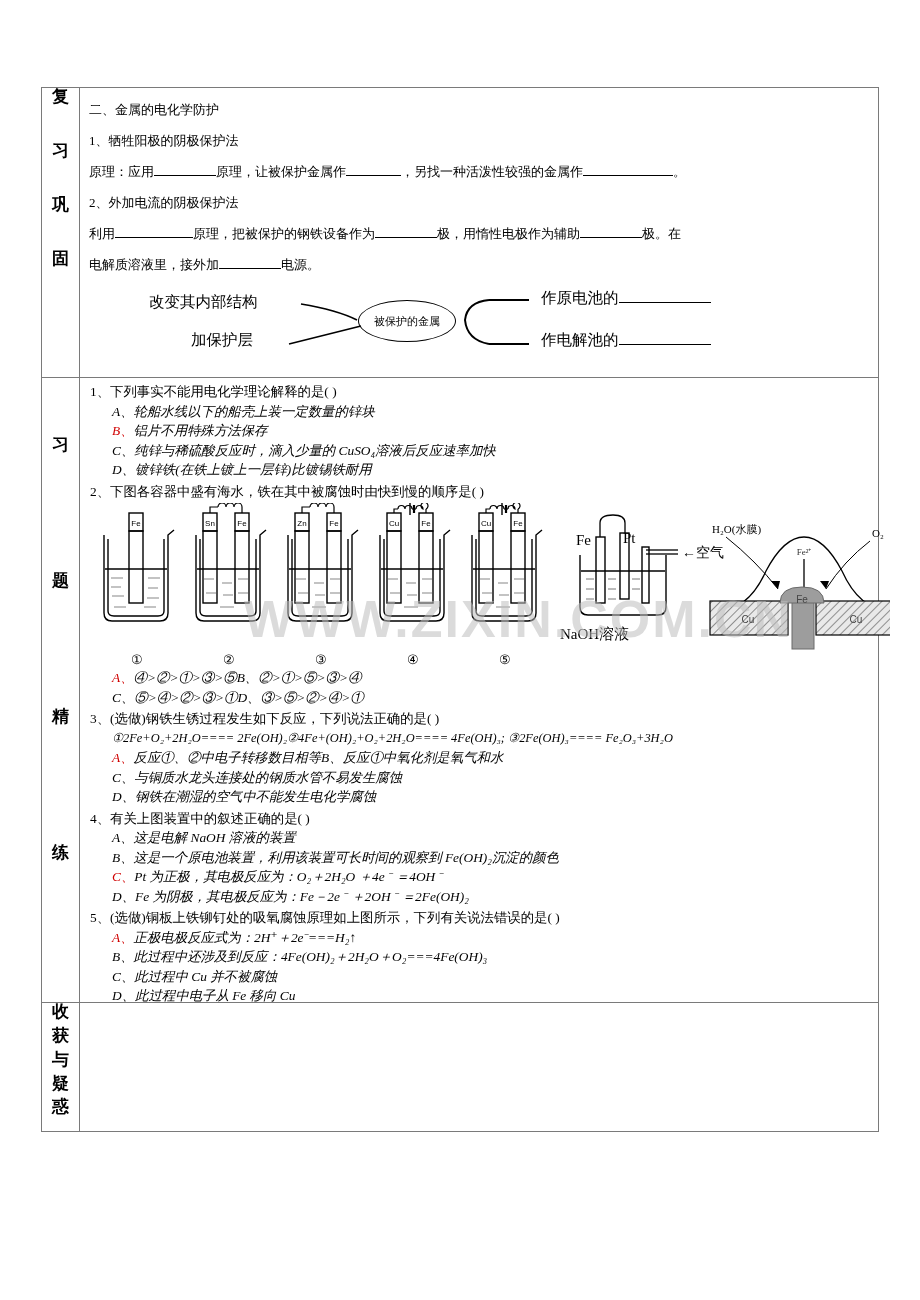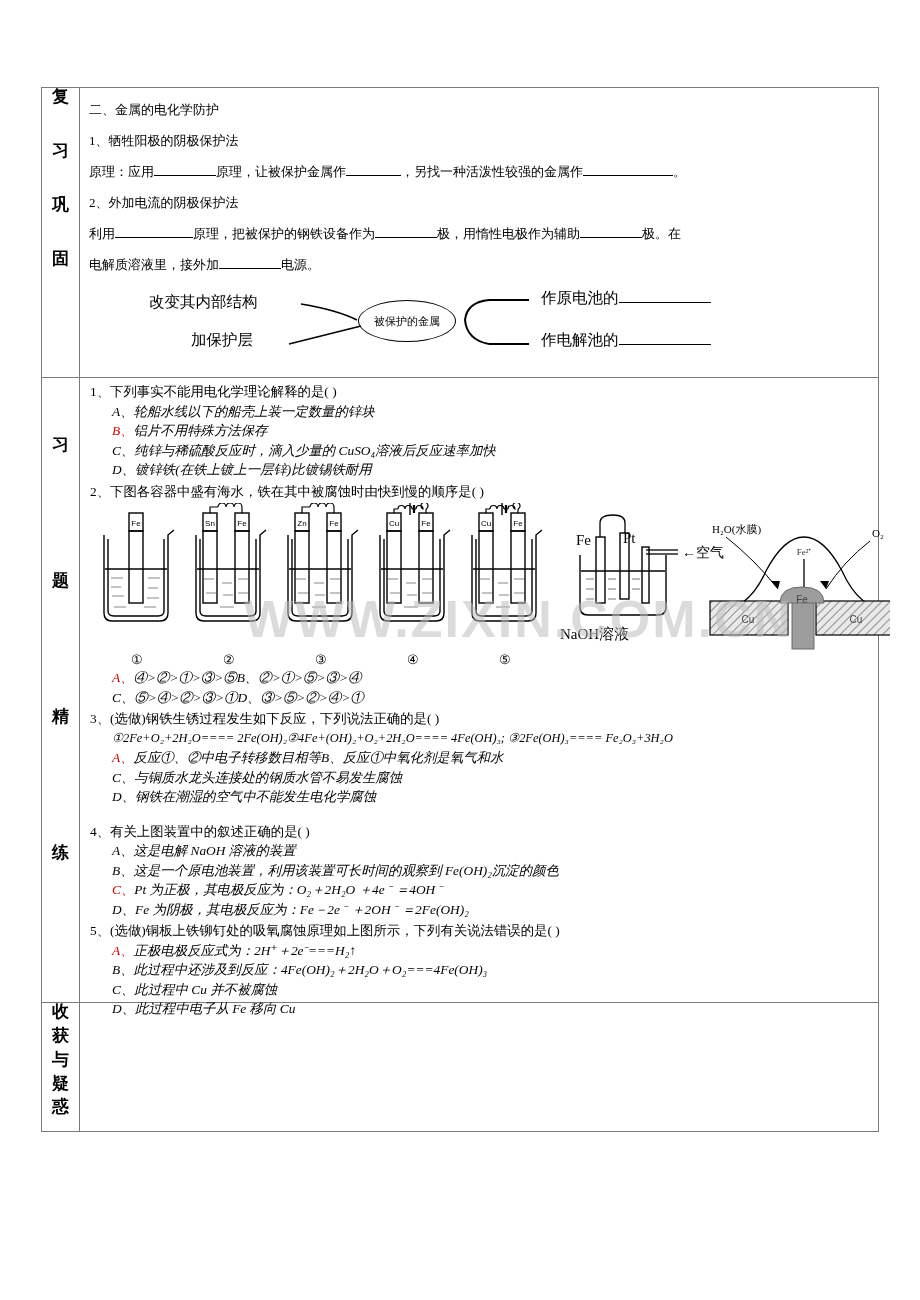--- a/index.html
+++ b/index.html
@@ -389,21 +389,21 @@
           </p>
 
           <p class="q" style="margin-top:2px">3、(选做)钢铁生锈过程发生如下反应，下列说法正确的是(       )</p>
           <p class="q qi" style="font-size:12.4px">①2Fe+O₂+2H₂O==== 2Fe(OH)₂②4Fe+(OH)₂+O₂+2H₂O==== 4Fe(OH)₃; ③2Fe(OH)₃==== Fe₂O₃+3H₂O</p>
           <p class="q qi">
             <span class="col" style="width:330px"><span class="red">A、</span><span>反应①、②中电子转移数目相等</span></span><span>B、</span><span>反应①中氧化剂是氧气和水</span>
           </p>
           <p class="q qi"><span>C、</span><span>与铜质水龙头连接处的钢质水管不易发生腐蚀</span></p>
           <p class="q qi"><span>D、</span><span>钢铁在潮湿的空气中不能发生电化学腐蚀</span></p>
 
-          <p class="q" style="margin-top:15px">4、有关上图装置中的叙述正确的是(              )</p>
+          <p class="q" style="margin-top:2px">4、有关上图装置中的叙述正确的是(              )</p>
           <p class="q qi"><span>A、</span><span>这是电解 NaOH 溶液的装置</span></p>
           <p class="q qi"><span>B、</span><span>这是一个原电池装置，利用该装置可长时间的观察到 Fe(OH)₂沉淀的颜色</span></p>
           <p class="q qi"><span class="red">C、</span><span>Pt 为正极，其电极反应为：O₂＋2H₂O ＋4e ˉ ＝4OH ˉ</span></p>
           <p class="q qi"><span>D、</span><span>Fe 为阴极，其电极反应为：Fe－2e ˉ ＋2OH ˉ ＝2Fe(OH)₂</span></p>
 
           <p class="q" style="margin-top:2px">5、(选做)铜板上铁铆钉处的吸氧腐蚀原理如上图所示，下列有关说法错误的是(       )</p>
           <p class="q qi"><span class="red">A、</span><span>正极电极反应式为：2H⁺＋2eˉ===H₂↑</span></p>
           <p class="q qi"><span>B、</span><span>此过程中还涉及到反应：4Fe(OH)₂＋2H₂O＋O₂===4Fe(OH)₃</span></p>
           <p class="q qi"><span>C、</span><span>此过程中 Cu 并不被腐蚀</span></p>
           <p class="q qi"><span>D、</span><span>此过程中电子从 Fe 移向 Cu</span></p>

